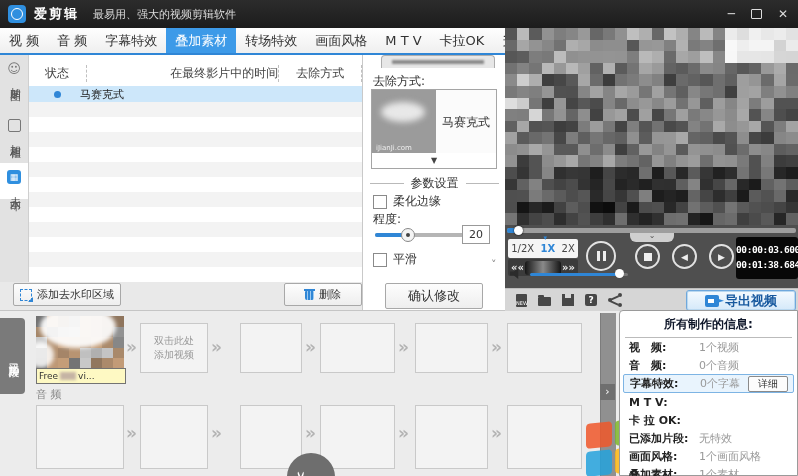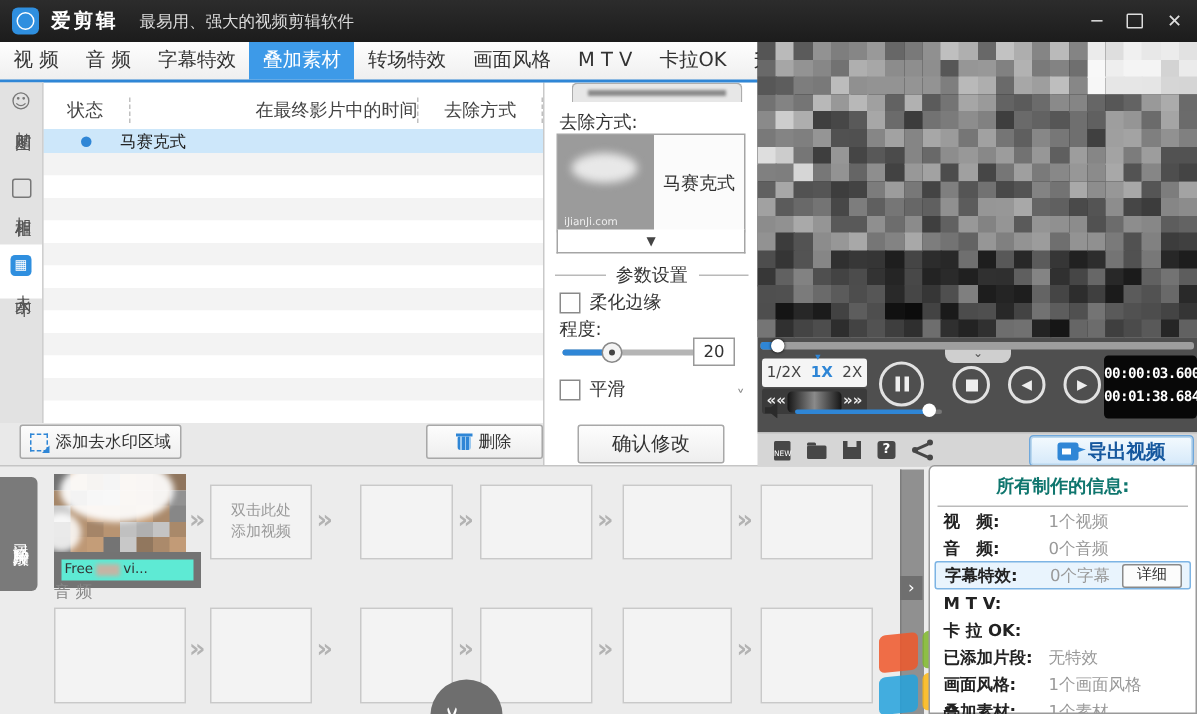--- a/index.html
+++ b/index.html
@@ -129,31 +129,31 @@
   .timeline{left:0;top:310px;width:618px;height:166px;background:#ececec;border-top:1px solid #c5c5c5;}
   .clipstab{position:absolute;left:0;top:7px;width:25px;height:76px;background:#7a7a7a;border-radius:0 4px 4px 0;display:flex;align-items:center;justify-content:center;}
   .clipstab span{writing-mode:vertical-lr;text-orientation:upright;color:#fff;font-size:11px;letter-spacing:1px;}
   .tbox{position:absolute;background:#f3f3f3;border:1px solid #c9c9c9;box-sizing:border-box;}
   .tbox.phold{display:flex;flex-direction:column;align-items:center;justify-content:center;font-size:10px;color:#9a9a9a;line-height:14px;}
   .chev{position:absolute;color:#b3b3b3;font-size:17px;font-weight:bold;}
   .clip{position:absolute;left:36px;top:5px;width:88px;height:53px;overflow:hidden;}
   .clip .cell{position:absolute;}
   .clip-blob{position:absolute;left:4px;top:-10px;width:76px;height:42px;background:rgba(255,255,255,.92);border-radius:50%;filter:blur(2px);}
   .clip-blob2{position:absolute;left:-8px;top:26px;width:26px;height:26px;background:rgba(255,255,255,.85);border-radius:50%;filter:blur(2px);}
-  .clip-caption{position:absolute;left:36px;top:57px;width:86px;height:14px;background:#5eead4;border:5px solid #737373;font-size:9px;color:#333;display:flex;align-items:center;padding-left:2px;gap:2px;overflow:hidden;text-align:right;}
+  .clip-caption{position:absolute;left:36px;top:57px;width:86px;height:14px;background:#fef9c3;border:1px solid #737373;font-size:9px;color:#333;display:flex;align-items:center;padding-left:2px;gap:2px;overflow:hidden;text-align:right;}
   .blurbit{display:inline-block;width:16px;height:8px;background:#c5b4a4;filter:blur(1.5px);}
   .audio-label{position:absolute;left:36px;top:76px;font-size:11px;color:#888;}
   .tl-scroll{position:absolute;left:600px;top:2px;width:15px;height:164px;background:#909090;border-left:1px solid #7c7c7c;}
   .tl-arrow{position:absolute;left:600px;top:73px;width:15px;height:16px;background:#6f6f6f;color:#fff;font-size:11px;text-align:center;line-height:15px;}
   .scissors{position:absolute;left:287px;top:142px;width:48px;height:48px;background:#6e6e6e;border-radius:50%;display:flex;justify-content:center;}
   .scissors span{color:#fff;font-size:20px;transform:rotate(-90deg);margin-top:4px;}
 
   
   .infopanel{left:619px;top:310px;width:179px;height:166px;background:#fff;border:1px solid #9a9a9a;border-radius:4px 0 0 0;box-sizing:border-box;z-index:4;}
-  .info-title{text-align:center;font-size:12px;font-weight:bold;color:#0f766e;padding:5px 0 4px;border-bottom:1px solid #bbb;margin:0 5px;}
+  .info-title{text-align:center;font-size:12px;font-weight:bold;color:#0f172a;padding:5px 0 4px;border-bottom:1px solid #bbb;margin:0 5px;}
   .info-row{display:flex;align-items:center;height:18px;font-size:11px;margin:0 3px;}
   .info-row .ilabel{width:70px;padding-left:6px;color:#222;font-weight:bold;white-space:nowrap;}
   .info-row .ivalue{flex:1;color:#999;}
   .info-row.hl{background:#e9f4fd;border:1px solid #7db4e4;border-radius:2px;height:17px;}
   .btn-detail{width:38px;height:14px;border:1px solid #8a8a8a;border-radius:2px;background:#fcfcfc;font-size:10px;color:#333;text-align:center;line-height:14px;margin-right:5px;}
 
   
   .sitewm{pointer-events:none;z-index:50;}
   .winlogo{left:586px;top:421px;width:56px;height:54px;display:grid;grid-template-columns:26px 26px;grid-template-rows:25px 25px;gap:3px;transform:skewY(-6deg);opacity:.85;}
   .winlogo i{border-radius:4px;}

